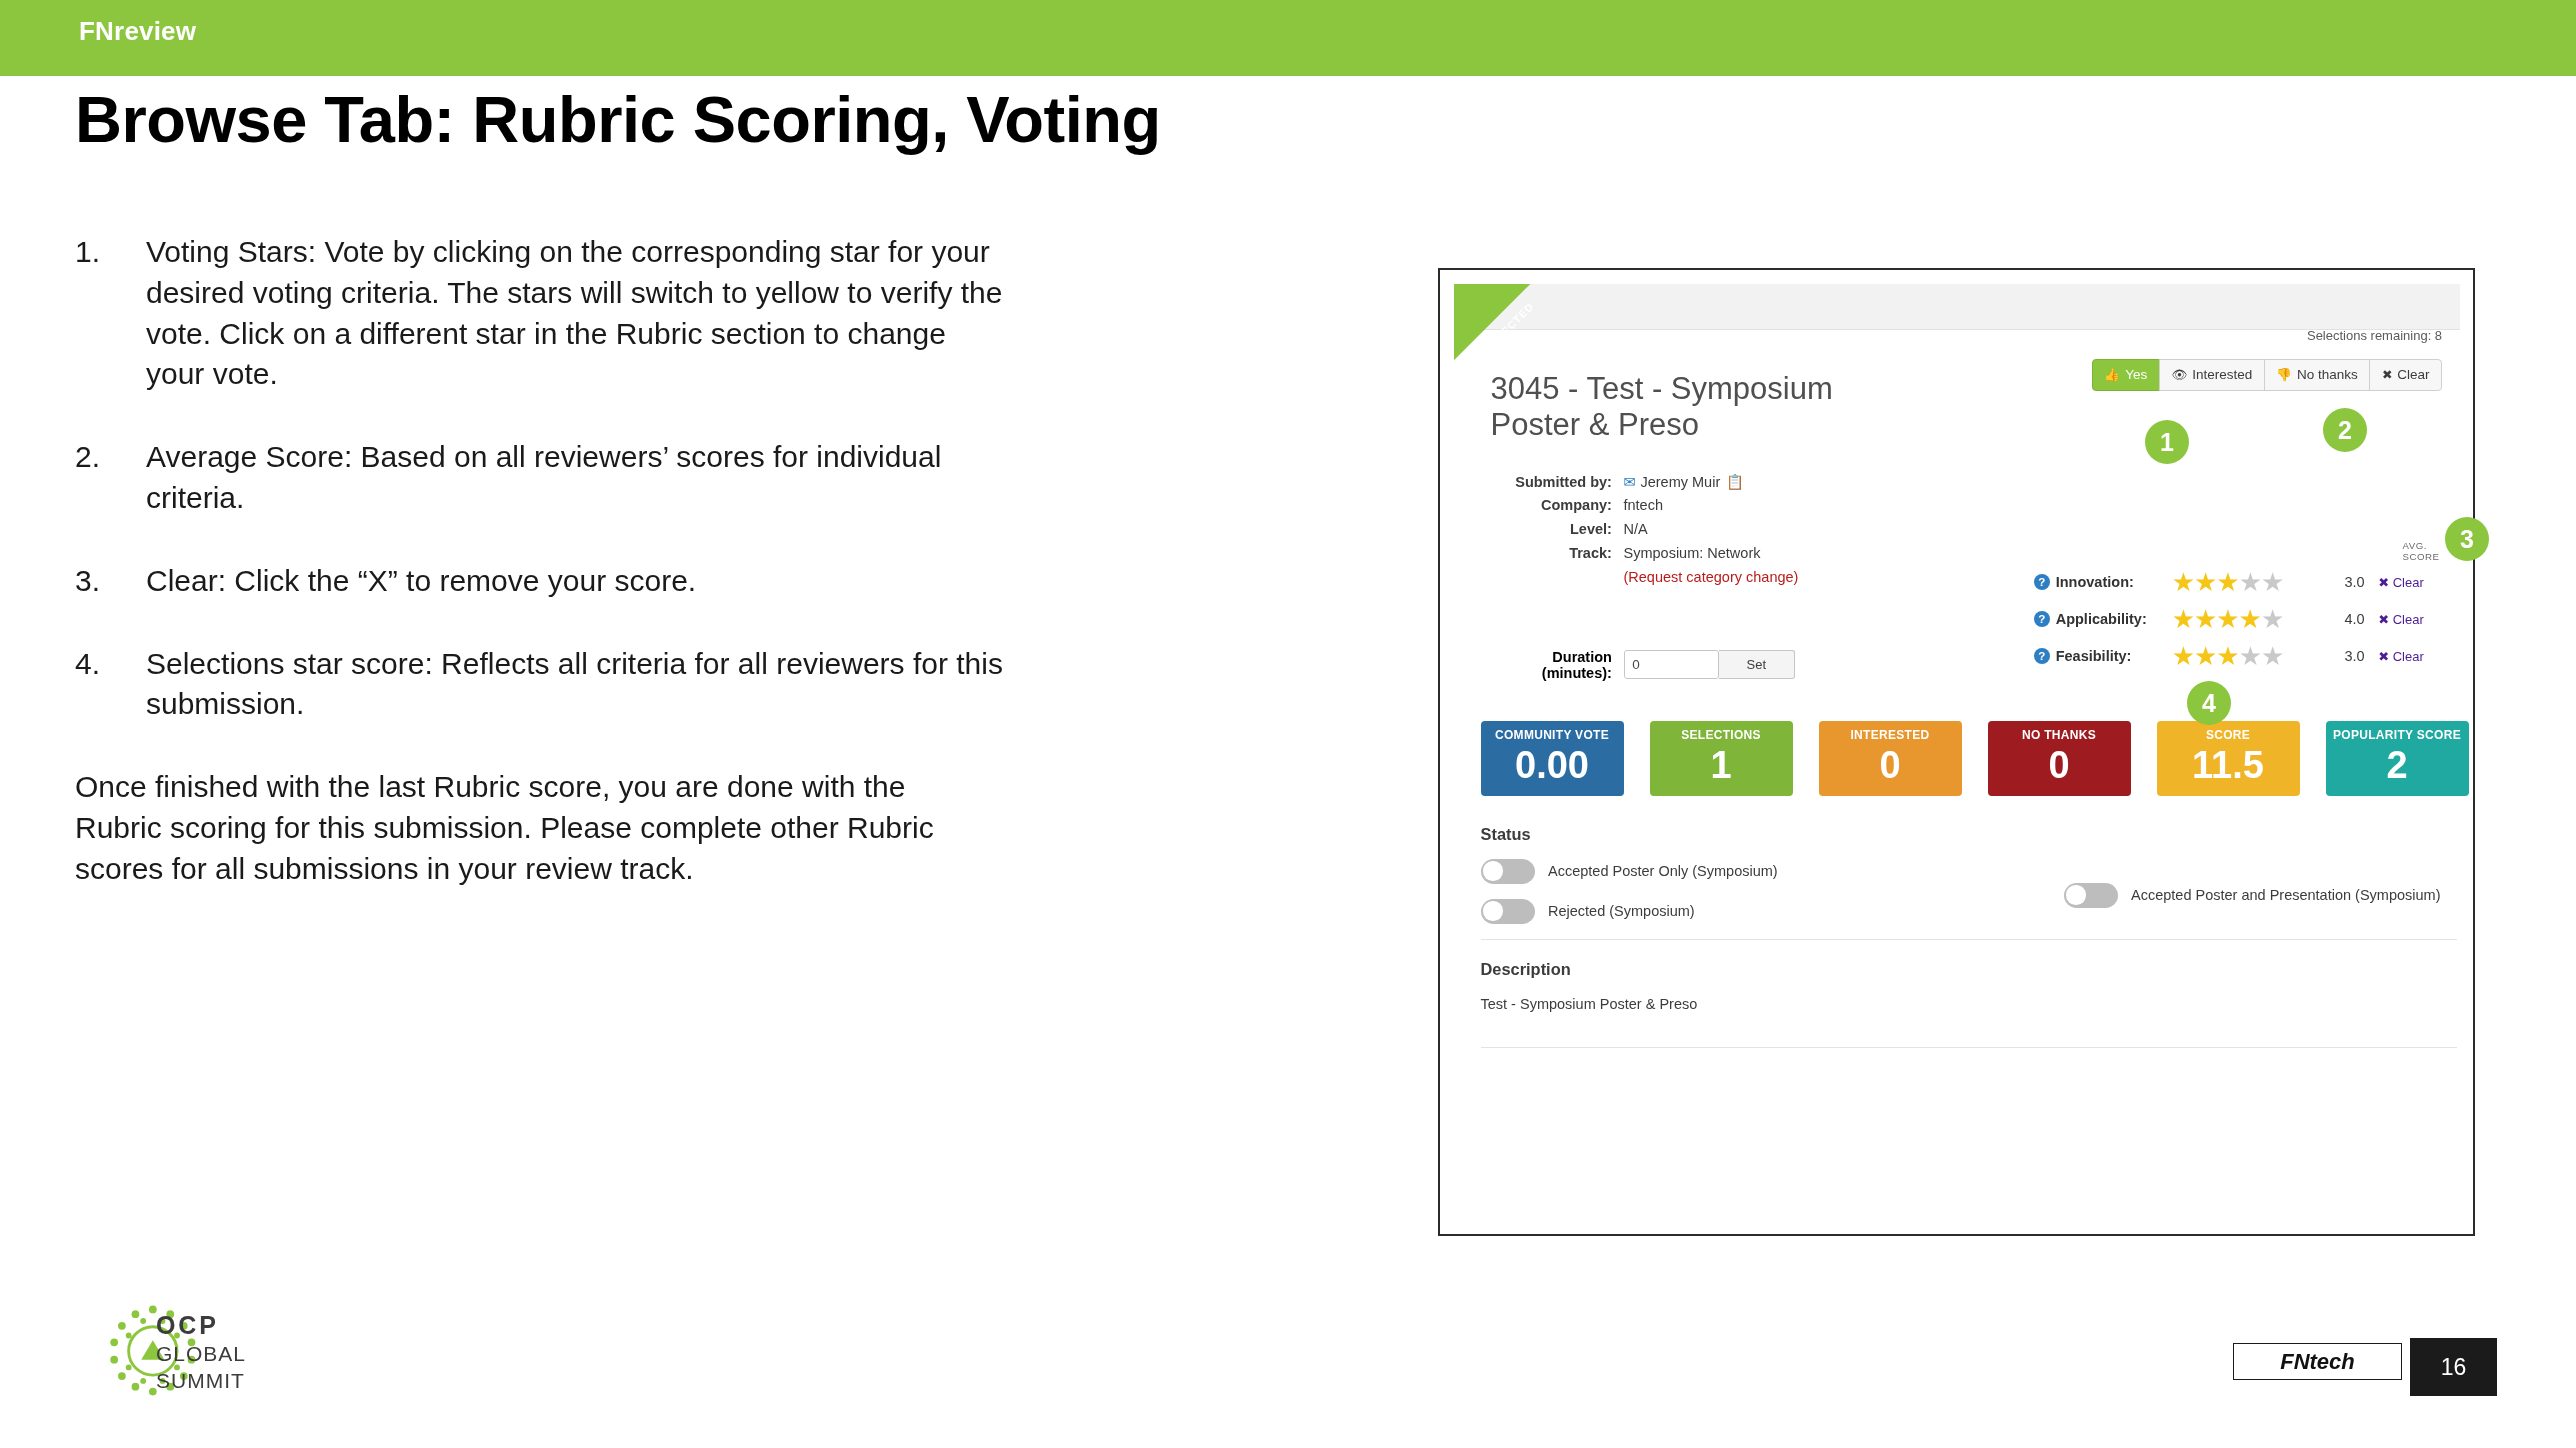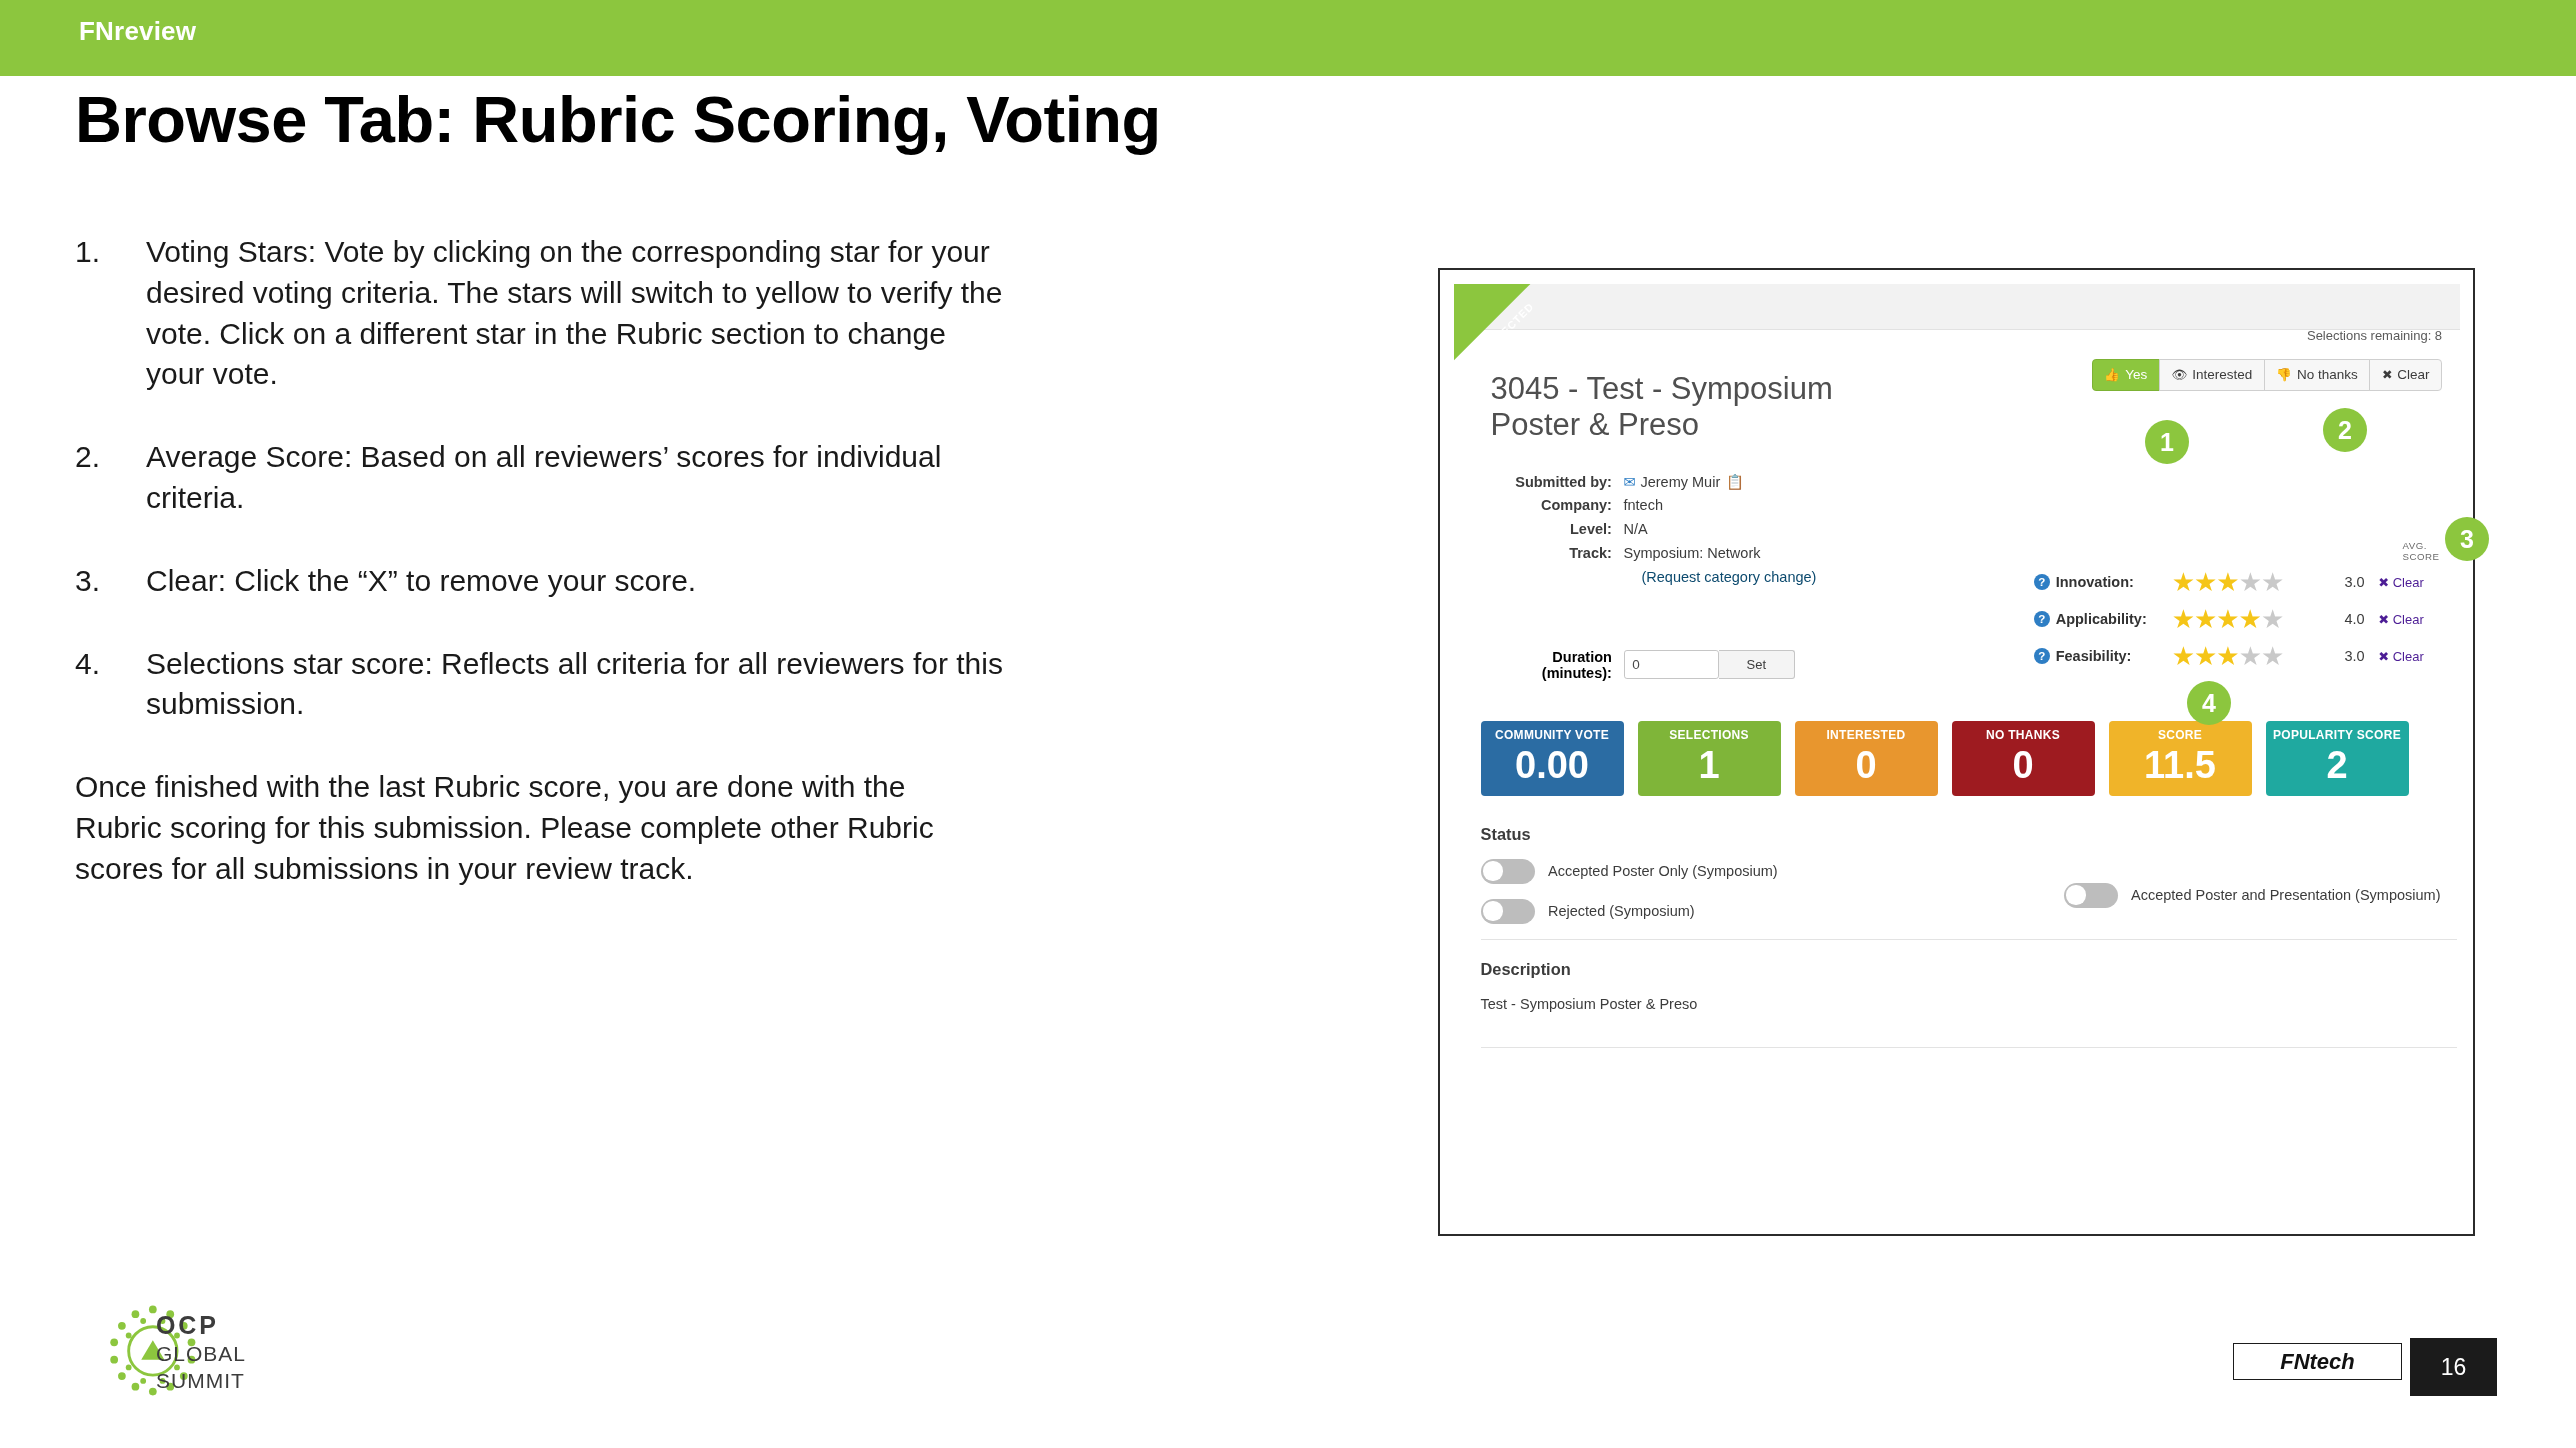--- a/index.html
+++ b/index.html
@@ -107,21 +107,21 @@
 
   
   .meta {
     position:absolute; left:27px; top:188px; width:444px;
     font-size:14.5px; color:#3c3c3c;
   }
   .meta-row { display:flex; margin-bottom:3.9px; line-height:1.38; }
   .meta-k { width:143px; flex:0 0 143px; text-align:right; padding-right:11.6px; font-weight:bold; color:#3c3c3c;}
   .meta-v { flex:1 1 auto; }
   .meta-v .mail { color:#2e7ec4; margin-right:4.8px; }
-  .link { color:#0c4a6e;margin-left:18px; }
+  .link { color:#b91c1c; }
   .copy-ic { display:inline-block; margin-left:5.8px; color:#444; }
 
   
   .dur {
     position:absolute; left:27px; top:365px; width:454px;
     display:flex; align-items:center; font-size:14.5px;
   }
   .dur-k { width:143px; flex:0 0 143px; text-align:right; padding-right:11.6px; font-weight:bold; }
   .dur-input {
     width:95px; height:29px; border:1px solid #c6c6c6; border-radius:2.9px;
@@ -152,21 +152,21 @@
   }
 
   
   .callout {
     position:absolute; width:44px; height:44px; border-radius:50%;
     background:#8cc63e; color:#fff; font-size:25px; font-weight:bold;
     display:flex; align-items:center; justify-content:center;
   }
 
   
-  .tiles { position:absolute; left:27px; top:437px; display:flex; gap:14px; }
+  .tiles { position:absolute; left:27px; top:437px; display:flex; gap:26px; }
   .tile { width:143px; border-radius:3.9px; color:#ffffff; text-align:center; padding:7.7px 3.9px 11.6px; }
   .tile-lbl { font-size:12px; font-weight:bold; letter-spacing:0.3px; line-height:1.2; }
   .tile-val { font-size:38px; font-weight:bold; margin-top:3.9px; line-height:1; }
 
   
   .sect-h { position:absolute; font-size:16.4px; font-weight:bold; color:#3c3c3c; }
   .toggle-row { position:absolute; display:flex; align-items:center; font-size:14.5px; color:#3c3c3c; }
   .toggle {
     width:54px; height:25px; border-radius:12.6px; background:#bdbdbd; position:relative;
     margin-right:13.5px; flex:0 0 54px;

